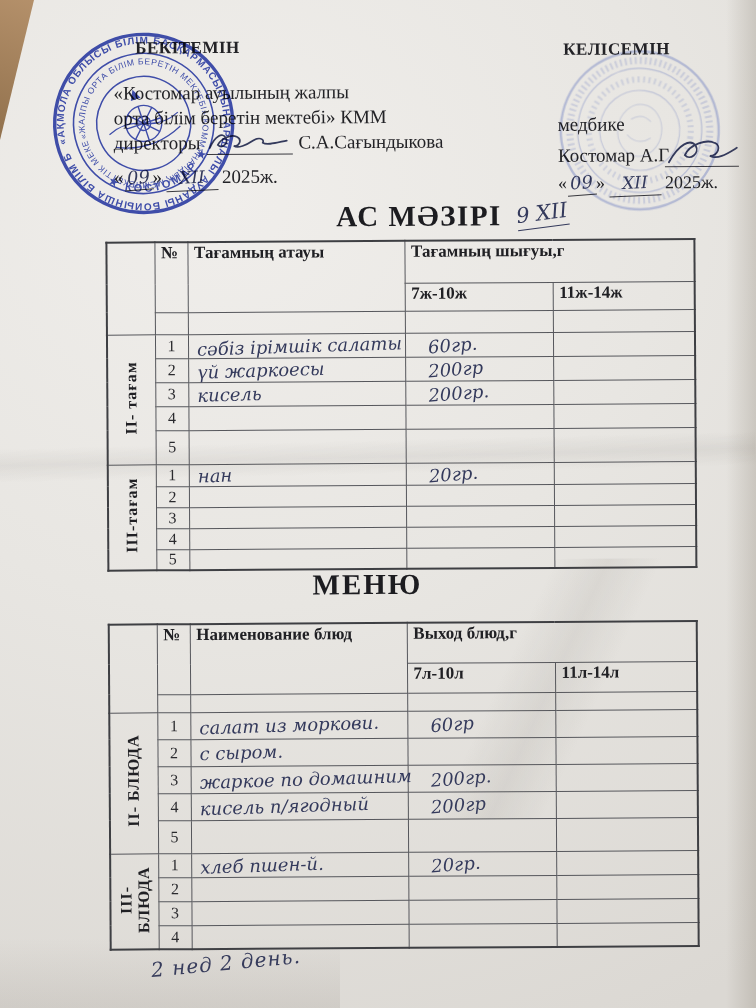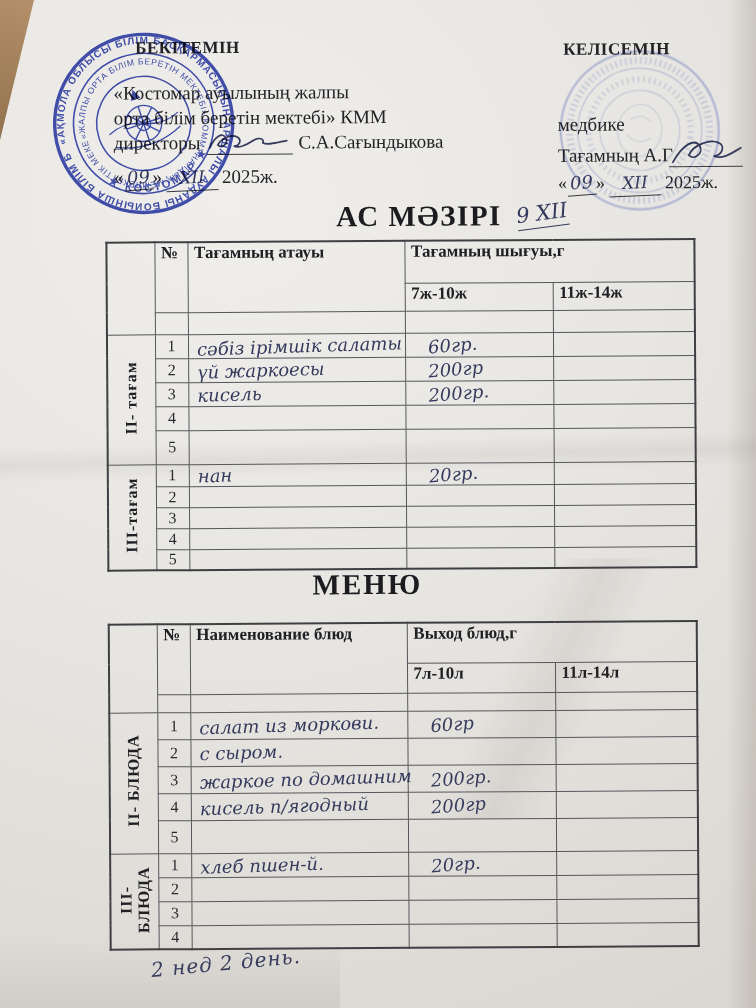--- a/index.html
+++ b/index.html
@@ -92,21 +92,21 @@
       </div>
       <div class="date-line">
         <span>«</span><span class="hw day">09</span><span>»</span><span class="hw month">XII</span><span>2025ж.</span>
       </div>
     </div>
 
     <div class="approve approve-right">
       <div class="app-label">КЕЛІСЕМІН</div>
       <div class="role">медбике</div>
       <div class="role-line">
-        <span>Тағамның А.Г</span><span class="sigwrap" style="margin:0 0 0 -4px;"><svg width="74" height="30" viewBox="0 0 74 30">
+        <span>Костомар А.Г</span><span class="sigwrap" style="margin:0 0 0 -4px;"><svg width="74" height="30" viewBox="0 0 74 30">
               <path d="M4,26 C14,8 26,2 31,10 C35,17 25,25 20,19 C25,8 42,3 50,7 C57,10 53,20 45,20 C53,24 62,18 72,12" fill="none" stroke="#343a5c" stroke-width="1.8" stroke-linecap="round"></path>
             </svg></span>
       </div>
       <div class="date-line">
         <span>«</span><span class="hw day">09</span><span>»</span><span class="hw month">XII</span><span>2025ж.</span>
       </div>
     </div>
 
     <div class="title1">
       <span class="t">АС МӘЗІРІ</span>

